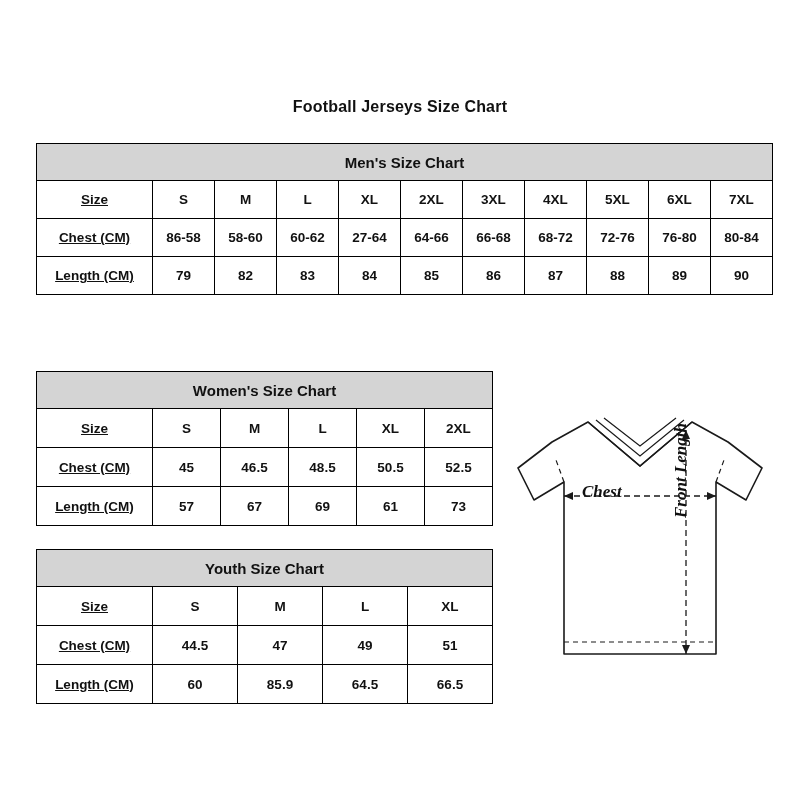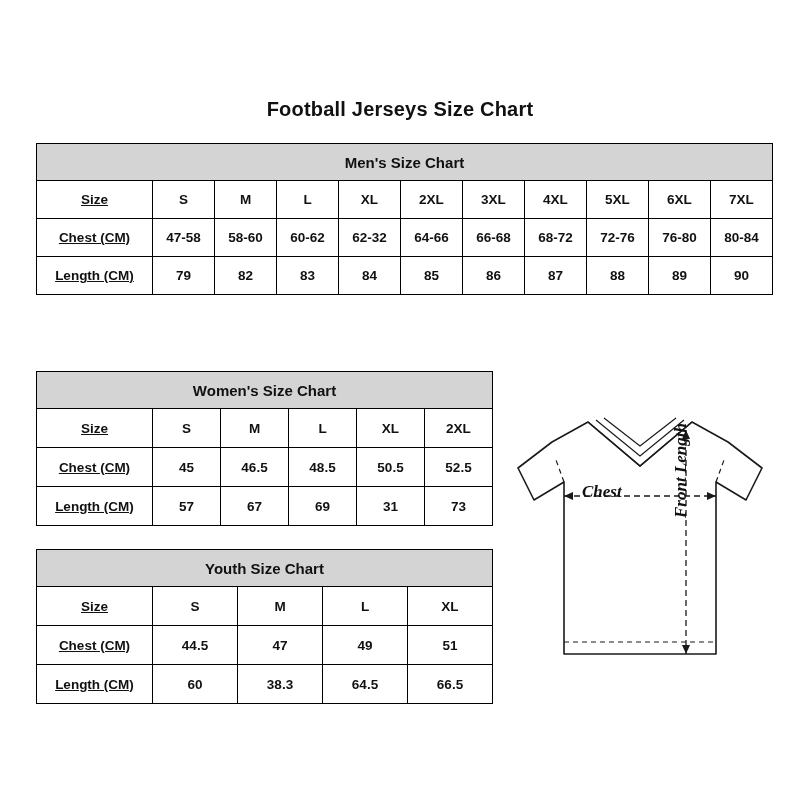--- a/index.html
+++ b/index.html
@@ -20,21 +20,21 @@
     left: 0; top: 0;
     width: 800px;
     height: 800px;
   }
   .title {
     position: absolute;
     left: 0;
     top: 98px;
     width: 800px;
     text-align: center;
-    font-size: 20px;
+    font-size: 16px;
     font-weight: bold;
     letter-spacing: 0.2px;
   }
 
   table.sizechart {
     border-collapse: collapse;
     table-layout: fixed;
     position: absolute;
   }
   table.sizechart td, table.sizechart th {
@@ -140,24 +140,24 @@
         <td>XL</td>
         <td>2XL</td>
         <td>3XL</td>
         <td>4XL</td>
         <td>5XL</td>
         <td>6XL</td>
         <td>7XL</td>
       </tr>
       <tr>
         <td class="rowlabel">Chest (CM)</td>
-        <td>47-58</td>
+        <td>86-58</td>
         <td>58-60</td>
         <td>60-62</td>
-        <td>62-32</td>
+        <td>27-64</td>
         <td>64-66</td>
         <td>66-68</td>
         <td>68-72</td>
         <td>72-76</td>
         <td>76-80</td>
         <td>80-84</td>
       </tr>
       <tr>
         <td class="rowlabel">Length (CM)</td>
         <td>79</td>
@@ -201,21 +201,21 @@
         <td>46.5</td>
         <td>48.5</td>
         <td>50.5</td>
         <td>52.5</td>
       </tr>
       <tr>
         <td class="rowlabel">Length (CM)</td>
         <td>57</td>
         <td>67</td>
         <td>69</td>
-        <td>31</td>
+        <td>61</td>
         <td>73</td>
       </tr>
     </tbody>
   </table>
 
   <table class="sizechart" id="youth-table">
     <colgroup>
       <col style="width:116px">
       <col style="width:85px">
         <col style="width:85px">
@@ -236,21 +236,21 @@
       <tr>
         <td class="rowlabel">Chest (CM)</td>
         <td>44.5</td>
         <td>47</td>
         <td>49</td>
         <td>51</td>
       </tr>
       <tr>
         <td class="rowlabel">Length (CM)</td>
         <td>60</td>
-        <td>38.3</td>
+        <td>85.9</td>
         <td>64.5</td>
         <td>66.5</td>
       </tr>
     </tbody>
   </table>
 
   <div id="shirt-figure">
     <svg width="280" height="290" viewBox="0 0 280 290">
 
       <path d="M 88 22

